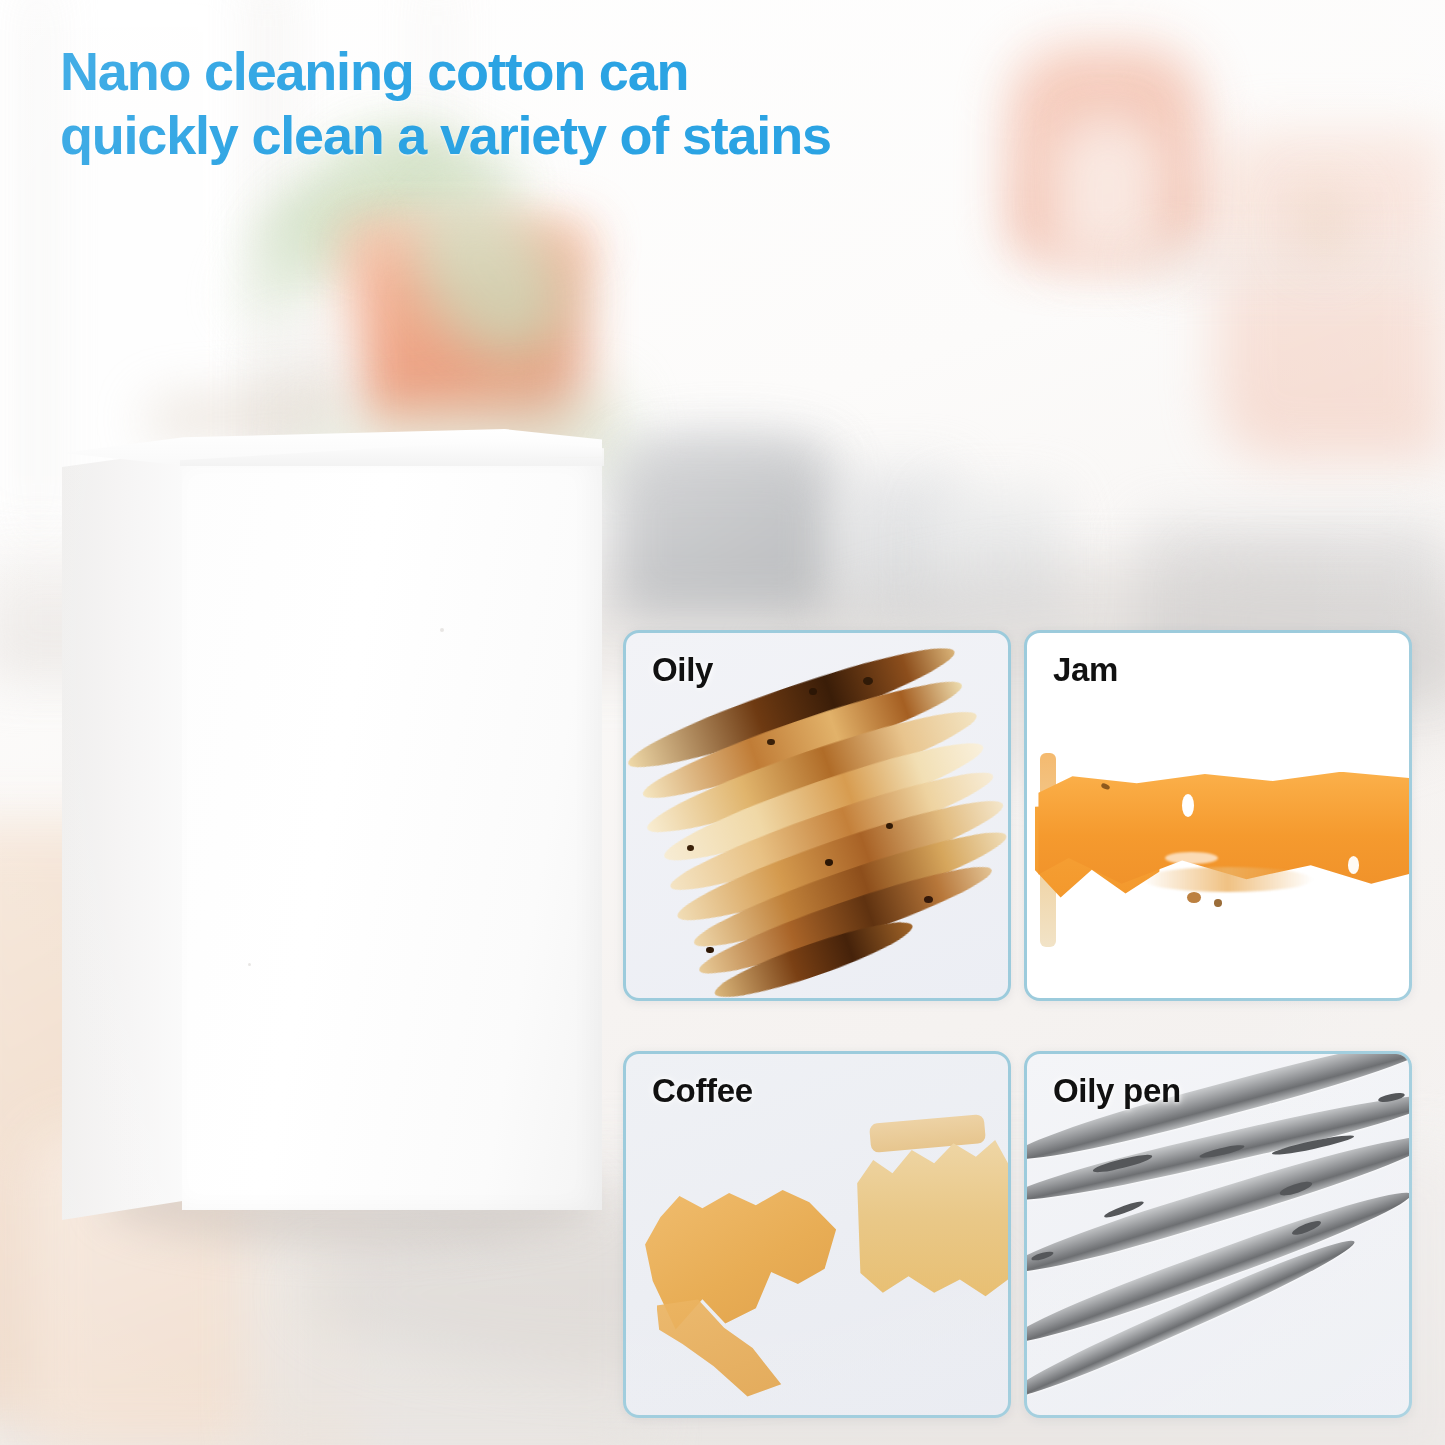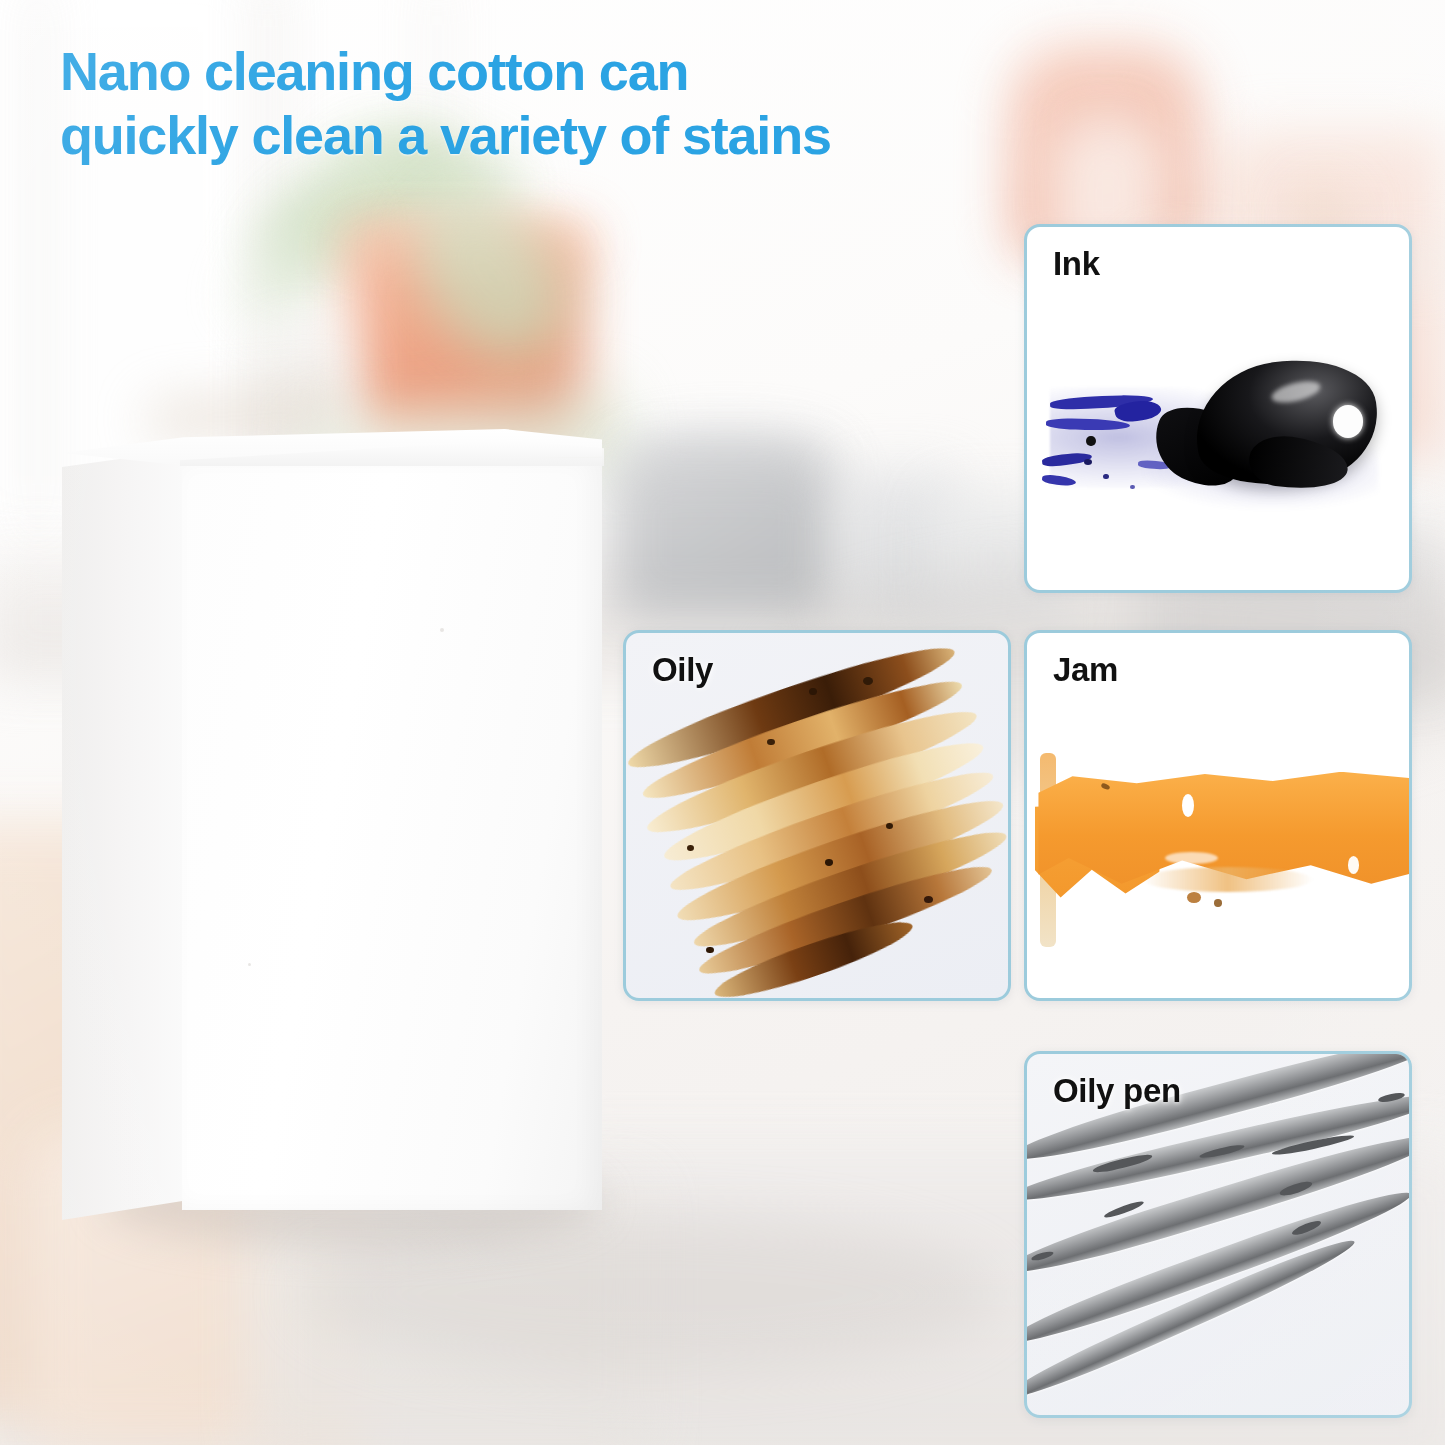--- a/index.html
+++ b/index.html
@@ -266,45 +266,20 @@
   <div class="sponge">
     <div class="sponge-shadow"></div>
     <div class="sponge-side"></div>
     <div class="sponge-front"></div>
     <div class="sponge-top"></div>
     <div class="sponge-topedge"></div>
     <div class="sponge-speck" style="left:378px;top:200px;"></div>
     <div class="sponge-speck" style="left:186px;top:535px;width:3px;height:3px;"></div>
   </div>
 
-  <div class="card" id="card-ink">
-    <div class="art">
-      <div class="ink-mist"></div>
-      <div class="ink-mist2"></div>
-
-      <div class="ink-splash" style="left:6%;top:46.5%;width:27%;height:3.2%;background:#2E2EA8;transform:rotate(-3deg);"></div>
-      <div class="ink-splash" style="left:5%;top:53%;width:22%;height:3%;background:#3A3AB4;transform:rotate(2deg);"></div>
-      <div class="ink-splash" style="left:4%;top:62.5%;width:13%;height:3%;background:#2A2A9E;transform:rotate(-6deg);"></div>
-      <div class="ink-splash" style="left:23%;top:48%;width:12%;height:5.5%;background:#2323A0;border-radius:30% 70% 40% 60%;transform:rotate(-12deg);"></div>
-      <div class="ink-splash" style="left:4%;top:68.5%;width:9%;height:2.4%;background:#3535AC;transform:rotate(8deg);"></div>
-      <div class="ink-splash" style="left:29%;top:64.5%;width:9%;height:2.2%;background:#4242B6;transform:rotate(5deg);opacity:.8;"></div>
-
-      <div class="ink-dot" style="left:15.5%;top:57.5%;width:2.6%;height:2.9%;"></div>
-      <div class="ink-dot" style="left:15%;top:64%;width:2.1%;height:1.6%;background:#1a1a60;"></div>
-      <div class="ink-dot" style="left:20%;top:68%;width:1.4%;height:1.4%;background:#2a2a82;"></div>
-      <div class="ink-dot" style="left:27%;top:71%;width:1.2%;height:1.2%;background:#3333a0;opacity:.8;"></div>
-
-      <div class="ink-blob2"></div>
-      <div class="ink-blob"></div>
-      <div class="ink-tail"></div>
-      <div class="ink-gloss2"></div>
-      <div class="ink-gloss"></div>
-    </div>
-    <div class="label">Ink</div>
-  </div>
 
   <div class="card" id="card-jam">
     <div class="art">
       <div class="jam-drip"></div>
       <div class="jam-lower"></div>
       <div class="jam-main"></div>
       <div class="jam-wisp"></div>
       <div class="jam-hi" style="left:40.5%;top:44%;width:3.2%;height:6.5%;"></div>
       <div class="jam-hi" style="left:84%;top:61%;width:3%;height:5%;opacity:.95;"></div>
       <div class="jam-hi2" style="left:36%;top:60%;width:14%;height:3.4%;"></div>
@@ -333,20 +308,29 @@
       <div class="oily-grain" style="left:37%;top:29%;width:2%;height:1.8%;background:#3a2009;"></div>
       <div class="oily-grain" style="left:68%;top:52%;width:1.8%;height:1.6%;background:#321a06;"></div>
       <div class="oily-grain" style="left:52%;top:62%;width:2.2%;height:1.8%;background:#2b1605;"></div>
       <div class="oily-grain" style="left:16%;top:58%;width:1.8%;height:1.6%;background:#3b2109;"></div>
       <div class="oily-grain" style="left:21%;top:86%;width:2%;height:1.8%;background:#2d1705;"></div>
       <div class="oily-grain" style="left:78%;top:72%;width:2.4%;height:2%;background:#34190a;"></div>
     </div>
     <div class="label">Oily</div>
   </div>
 
+  <div class="card" id="card-coffee">
+    <div class="art">
+      <div class="cof-b-top"></div>
+      <div class="cof-b"></div>
+      <div class="cof-a"></div>
+      <div class="cof-tail"></div>
+    </div>
+    <div class="label">Coffee</div>
+  </div>
 
   <div class="card" id="card-maker">
     <div class="art">
       <div class="mk-stroke" style="left:-6%;top:8%;width:116%;height:9%;transform:rotate(-15deg);border-radius:50%/60%;"></div>
       <div class="mk-stroke" style="left:-6%;top:22%;width:116%;height:8%;transform:rotate(-13deg);border-radius:50%/60%;"></div>
       <div class="mk-stroke" style="left:-8%;top:37%;width:118%;height:9%;transform:rotate(-17deg);border-radius:50%/60%;"></div>
       <div class="mk-stroke" style="left:-8%;top:55%;width:112%;height:8%;transform:rotate(-20deg);border-radius:50%/60%;"></div>
       <div class="mk-stroke" style="left:-10%;top:70%;width:100%;height:7%;transform:rotate(-24deg);border-radius:50%/60%;"></div>
       <div class="mk-dark" style="left:17%;top:29%;width:16%;height:2.4%;transform:rotate(-14deg);"></div>
       <div class="mk-dark" style="left:45%;top:26%;width:12%;height:2%;transform:rotate(-13deg);"></div>

